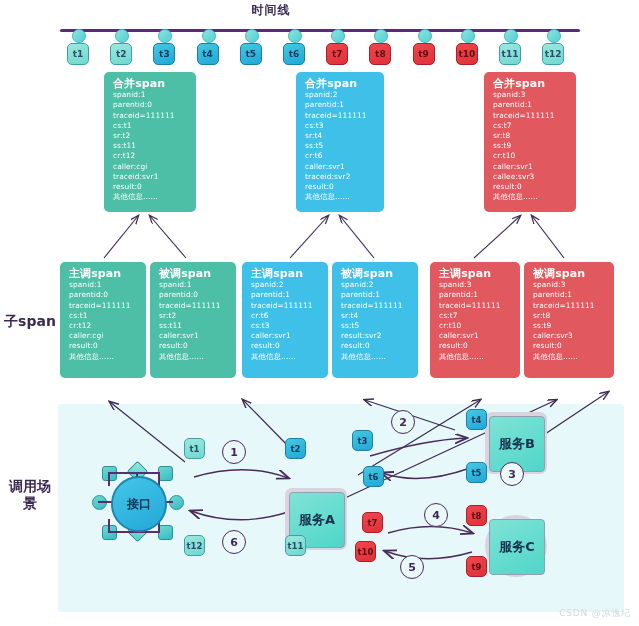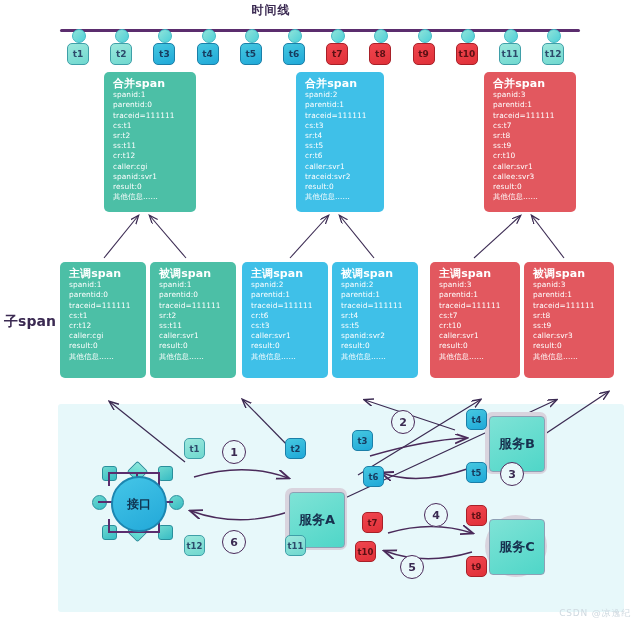--- a/index.html
+++ b/index.html
@@ -102,33 +102,34 @@
       <div class="tl-tag tl-c2" style="left: 412.6px; top: 43px;">t9</div>
       <div class="tl-dot" style="left: 460.8px; top: 29px;"></div>
       <div class="tl-tag tl-c2" style="left: 455.8px; top: 43px;">t10</div>
       <div class="tl-dot" style="left: 504px; top: 29px;"></div>
       <div class="tl-tag tl-c0" style="left: 499px; top: 43px;">t11</div>
       <div class="tl-dot" style="left: 547.2px; top: 29px;"></div>
       <div class="tl-tag tl-c0" style="left: 542.2px; top: 43px;">t12</div>
     </div>
 
   <div class="row-label" id="label-child" style="left:4px;top:313px;">子span</div>
+  <div class="row-label" id="label-scenario" style="left:4px;top:478px;">调用场景</div>
 
   <div id="merged-row">
       <div class="span-card" style="left: 104px; top: 72px; width: 92px; height: 140px; background: rgb(76, 191, 166);">
         <div class="hd">合并span</div>
         <div>spanid:1</div>
         <div>parentid:0</div>
         <div>traceid=111111</div>
         <div>cs:t1</div>
         <div>sr:t2</div>
         <div>ss:t11</div>
         <div>cr:t12</div>
         <div>caller:cgi</div>
-        <div>spanid:svr1</div>
+        <div>traceid:svr1</div>
         <div>result:0</div>
         <div>其他信息……</div>
       </div>
       <div class="span-card" style="left: 296px; top: 72px; width: 88px; height: 140px; background: rgb(63, 192, 232);">
         <div class="hd">合并span</div>
         <div>spanid:2</div>
         <div>parentid:1</div>
         <div>traceid=111111</div>
         <div>cs:t3</div>
         <div>sr:t4</div>
@@ -205,21 +206,21 @@
         <div>result:0</div>
         <div>其他信息……</div>
       </div>
       <div class="span-card" style="left: 332px; top: 262px; width: 86px; height: 116px; background: rgb(63, 192, 232);">
         <div class="hd">被调span</div>
         <div>spanid:2</div>
         <div>parentid:1</div>
         <div>traceid=111111</div>
         <div>sr:t4</div>
         <div>ss:t5</div>
-        <div>spanid:svr2</div>
+        <div>result:svr2</div>
         <div>result:0</div>
         <div>其他信息……</div>
       </div>
       <div class="span-card" style="left: 430px; top: 262px; width: 90px; height: 116px; background: rgb(226, 88, 95);">
         <div class="hd">主调span</div>
         <div>spanid:3</div>
         <div>parentid:1</div>
         <div>traceid=111111</div>
         <div>cs:t7</div>
         <div>cr:t10</div>

